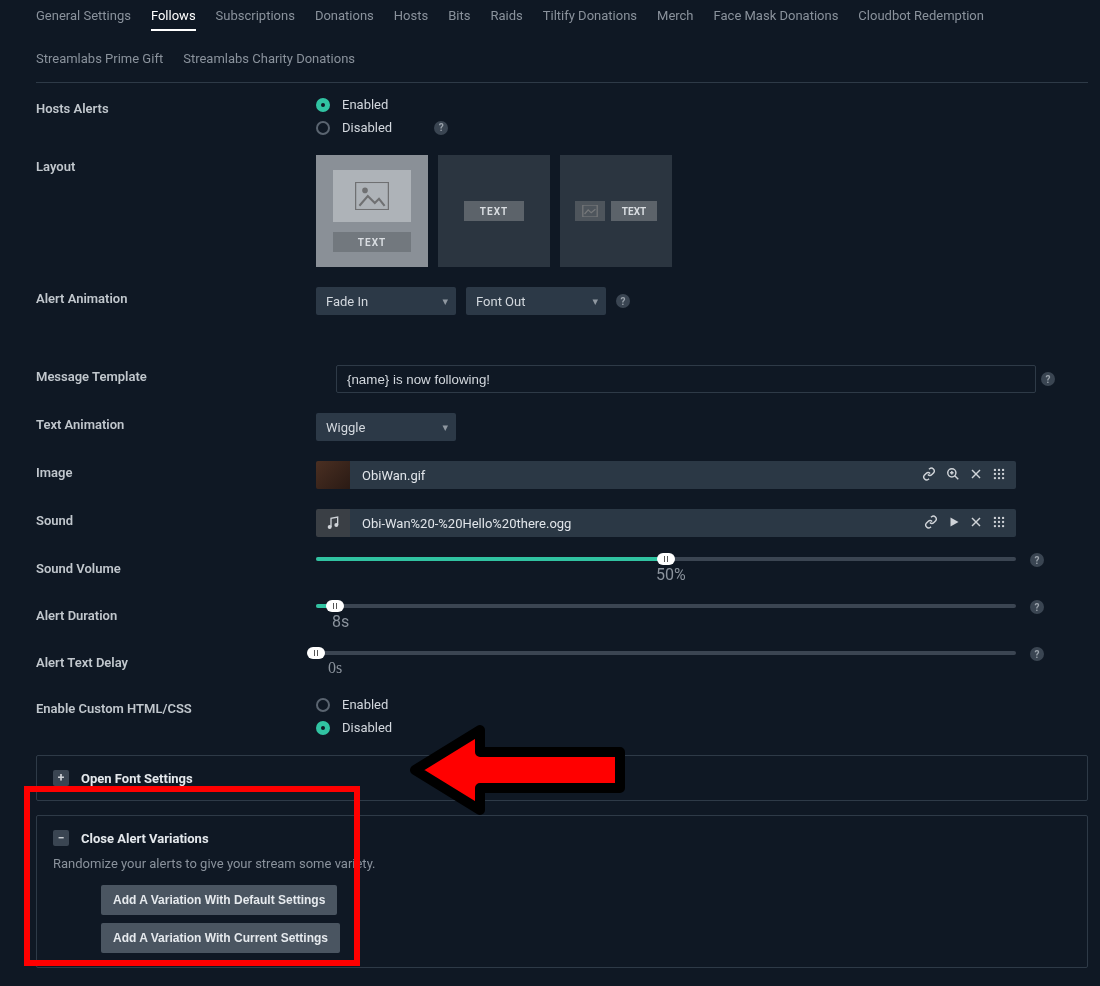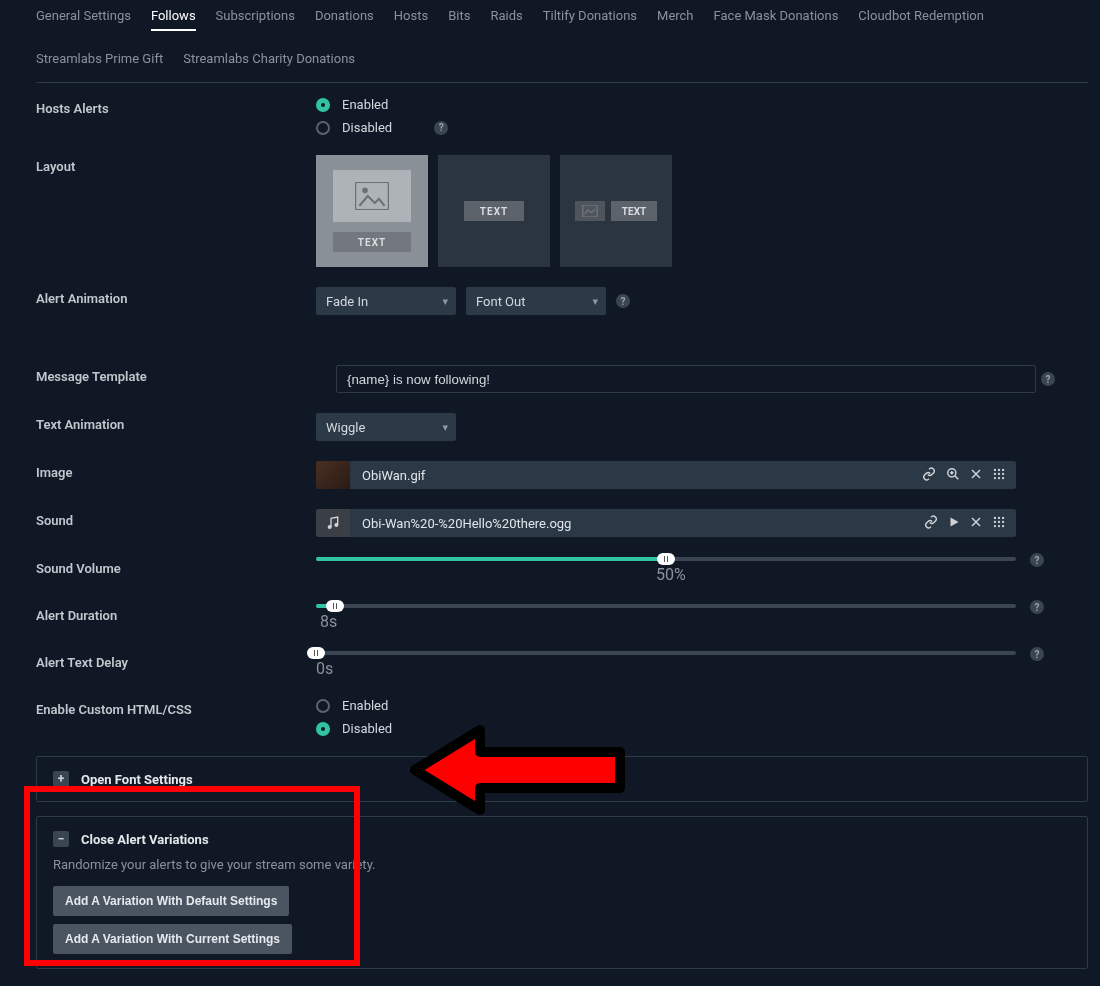--- a/index.html
+++ b/index.html
@@ -79,21 +79,21 @@
   .slider-thumb{position:absolute;top:50%;width:18px;height:12px;border-radius:6px;background:#fff;transform:translate(-50%,-50%);display:flex;align-items:center;justify-content:center;}
   .slider-thumb::before,.slider-thumb::after{content:"";width:1px;height:6px;background:#555;margin:0 1px;}
   .slider-val{font-size:16px;color:var(--text-dim);margin-top:4px;}
   .slider-help{position:absolute;right:-28px;top:-4px;}
   
   .panel{border:1px solid var(--border);border-radius:2px;margin-top:14px;padding:14px 16px;}
   .panel .phead{display:flex;align-items:center;gap:12px;font-weight:700;color:#e4e8ec;}
   .sqicon{width:16px;height:16px;background:#3a4552;border-radius:2px;display:flex;align-items:center;justify-content:center;color:#cfd3d8;font-size:12px;line-height:1;}
   .desc{color:var(--text-dim);margin:10px 0 14px 0;}
   .btns{display:flex;flex-direction:column;gap:8px;align-items:flex-start;}
-  .btn{background:var(--btn);color:#e6eaee;border:none;border-radius:2px;padding:8px 12px;font-size:12px;font-weight:600;cursor:pointer;}
+  .btn{background:var(--btn);color:#e6eaee;border:none;border-radius:2px;padding:8px 12px;font-size:12px;font-weight:600;cursor:pointer;margin-left:48px;}
   
   .anno-box{position:absolute;border:6px solid #ff0000;pointer-events:none;}
   .arrow-svg{position:absolute;pointer-events:none;}
 </style>
 </head>
 <body>
 
 <div class="wrap">
 
   <div class="tabs" id="tabs">
@@ -302,35 +302,35 @@
   </div>
 
   <div class="row">
     <div class="label">Alert Duration</div>
     <div class="control">
       <div class="slider-wrap">
         <div class="slider-track">
             <div class="slider-fill" style="width:2.7%;"></div>
             <div class="slider-thumb" style="left:2.7%;"></div>
           </div>
-        <div class="slider-val" style="margin-left:4px;">8s</div>
+        <div class="slider-val" style="margin-left:16px;">8s</div>
         <span class="help slider-help">?</span>
       </div>
     </div>
   </div>
 
   <div class="row">
     <div class="label">Alert Text Delay</div>
     <div class="control">
       <div class="slider-wrap">
         <div class="slider-track">
             <div class="slider-fill" style="width:0%;"></div>
             <div class="slider-thumb" style="left:0%;"></div>
           </div>
-        <div class="slider-val" style="margin-left:0;">0s</div>
+        <div class="slider-val" style="margin-left:12px;font-family:Liberation Serif, serif;">0s</div>
         <span class="help slider-help">?</span>
       </div>
     </div>
   </div>
 
   <div class="row">
     <div class="label">Enable Custom HTML/CSS</div>
     <div class="control">
       <div class="radio-line">
         <span class="radio"></span>

